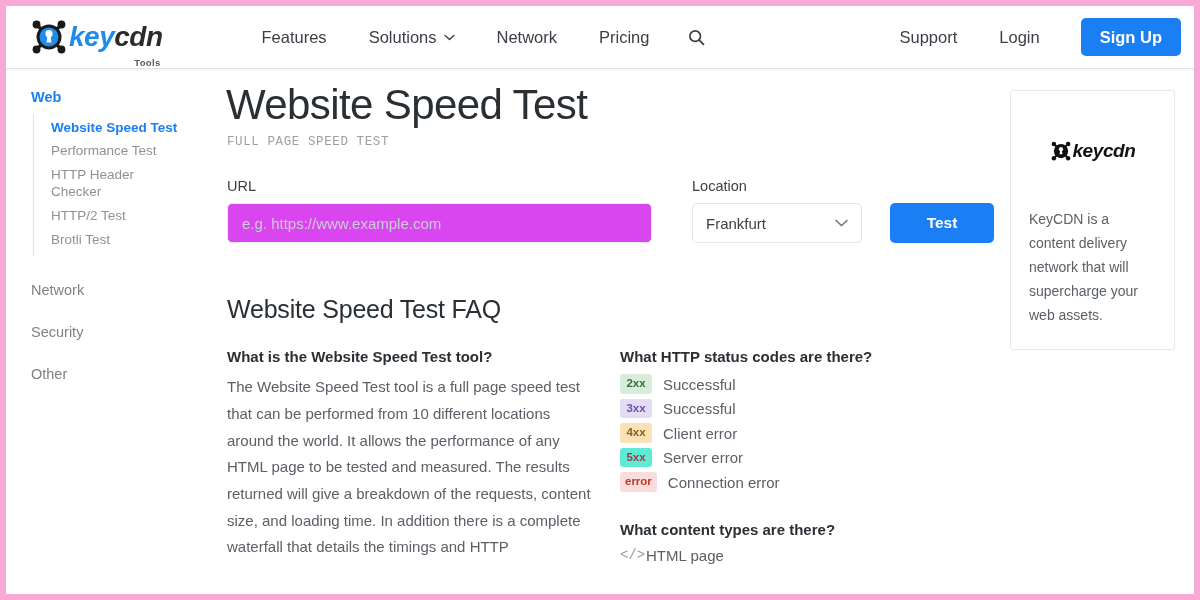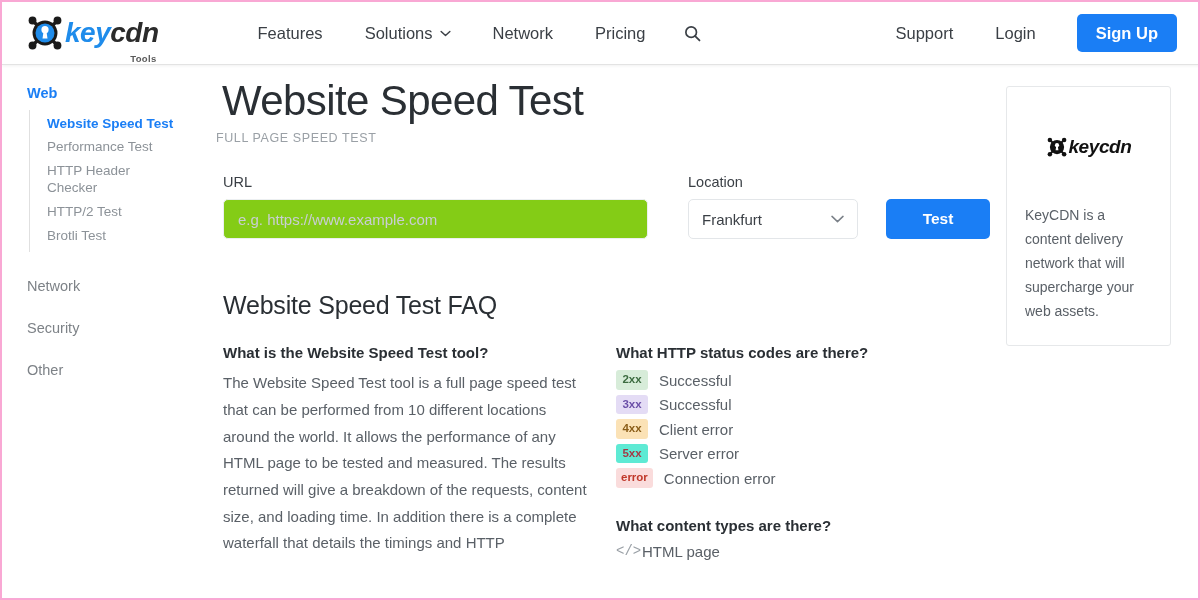--- a/index.html
+++ b/index.html
@@ -10,21 +10,21 @@
   body {
     font-family: "Liberation Sans", sans-serif;
     -webkit-font-smoothing: antialiased;
   }
   #page {
     position: relative;
     width: 1200px;
     height: 600px;
     overflow: hidden;
     background: #ffffff;
-    border: 2px solid #f9a8d4;
+    border: 6px solid #f9a8d4;
     box-sizing: border-box;
   }
 
   
   .header {
     position: absolute;
     top: 0; left: 0;
     width: 1198px;
     height: 63px;
     background: #ffffff;
@@ -166,21 +166,22 @@
     font-weight: normal;
     color: #2a2f34;
     letter-spacing: -0.6px;
     margin: 0 0 0 10px;
     line-height: 1.15;
   }
   .page-sub {
     font-size: 12.5px;
     color: #9aa0a6;
     letter-spacing: 0.6px;
-    margin: 6px 0 0 4px;
+    margin: 6px 0 0 11px;
+    font-family: Liberation Mono, monospace;
   }
 
   .form-row {
     display: flex;
     align-items: flex-end;
     margin: 29px 0 0 11px;
   }
   .field-label {
     font-size: 14.5px;
     color: #3a3f45;
@@ -192,21 +193,21 @@
     width: 425px;
     height: 40px;
     box-sizing: border-box;
     border: 1px solid #eceff1;
     border-radius: 5px;
     padding: 0 14px;
     font-size: 15px;
     color: #3a3f45;
     font-family: "Liberation Sans", sans-serif;
     outline: none;
-    background: #84cc16;
+    background: #d946ef;
   }
   .url-input::placeholder { color: #c9ced4; }
 
   .loc-field { margin-left: 40px; width: 170px; }
   .select-box {
     width: 170px;
     height: 40px;
     box-sizing: border-box;
     border: 1px solid #e3e6e9;
     border-radius: 5px;

